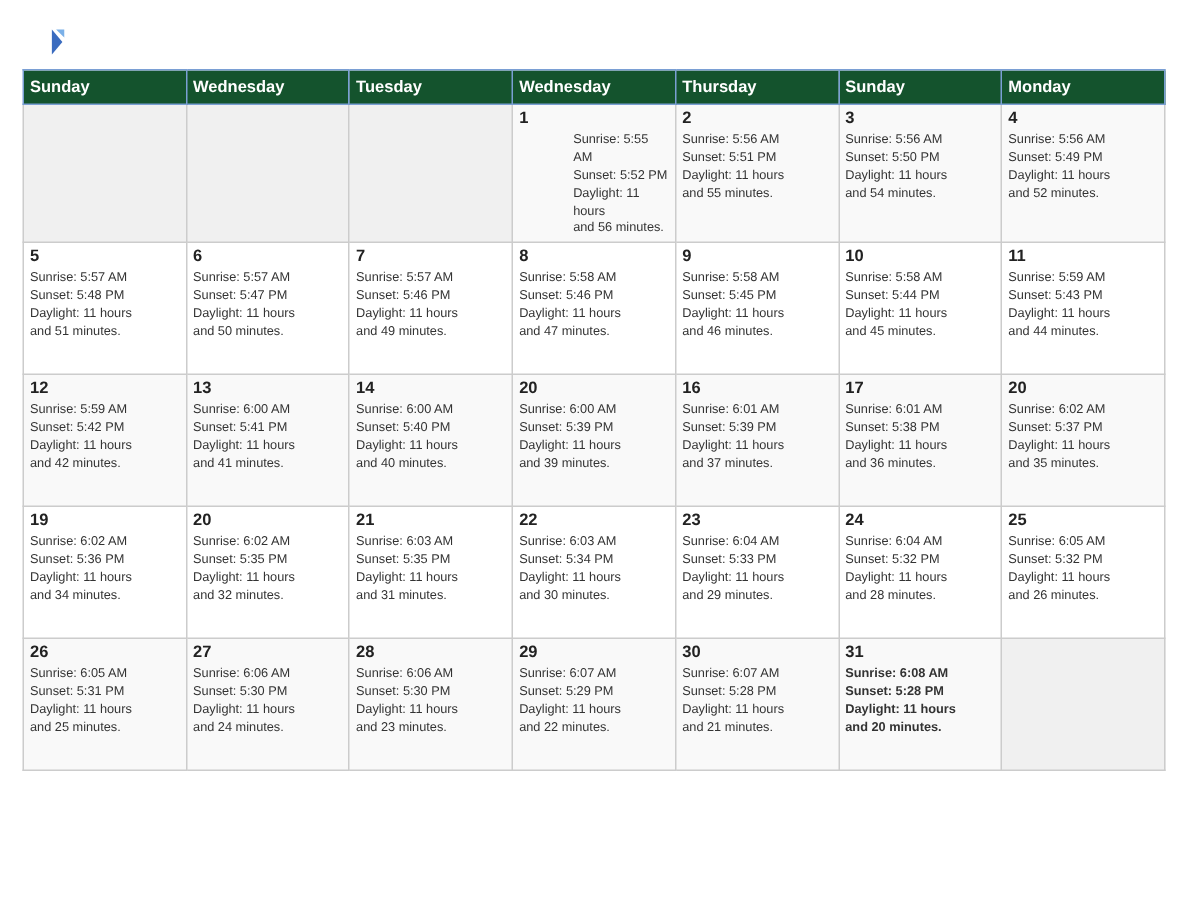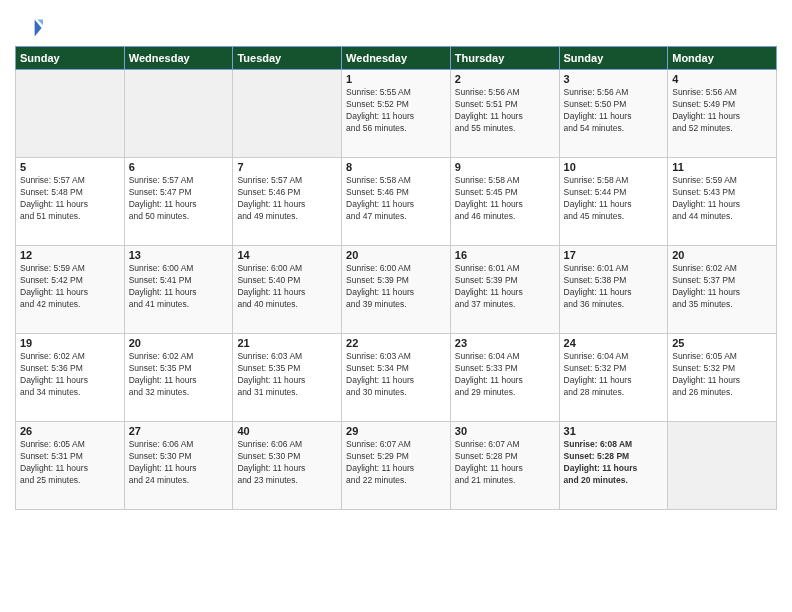--- a/index.html
+++ b/index.html
@@ -119,21 +119,21 @@
           <th>Monday</th>
         </tr>
     </thead>
     <tbody id="cal-body">
     <tr>
           <td class="empty-cell"></td>
           <td class="empty-cell"></td>
           <td class="empty-cell"></td>
           <td>
             <span class="day-num">1</span>
-            <div class="cell-info" style="white-space: pre-line;">Sunrise: 5:55 AM
+            <div class="cell-info" style="white-space: pre-line; margin-left: 36px;">Sunrise: 5:55 AM
 Sunset: 5:52 PM
 Daylight: 11 hours
 and 56 minutes.</div>
           </td>
           <td>
             <span class="day-num">2</span>
             <div class="cell-info" style="white-space: pre-line;">Sunrise: 5:56 AM
 Sunset: 5:51 PM
 Daylight: 11 hours
 and 55 minutes.</div>
@@ -315,21 +315,21 @@
 and 25 minutes.</div>
           </td>
           <td>
             <span class="day-num">27</span>
             <div class="cell-info" style="white-space: pre-line;">Sunrise: 6:06 AM
 Sunset: 5:30 PM
 Daylight: 11 hours
 and 24 minutes.</div>
           </td>
           <td>
-            <span class="day-num">40</span>
+            <span class="day-num">28</span>
             <div class="cell-info" style="white-space: pre-line;">Sunrise: 6:06 AM
 Sunset: 5:30 PM
 Daylight: 11 hours
 and 23 minutes.</div>
           </td>
           <td>
             <span class="day-num">29</span>
             <div class="cell-info" style="white-space: pre-line;">Sunrise: 6:07 AM
 Sunset: 5:29 PM
 Daylight: 11 hours

